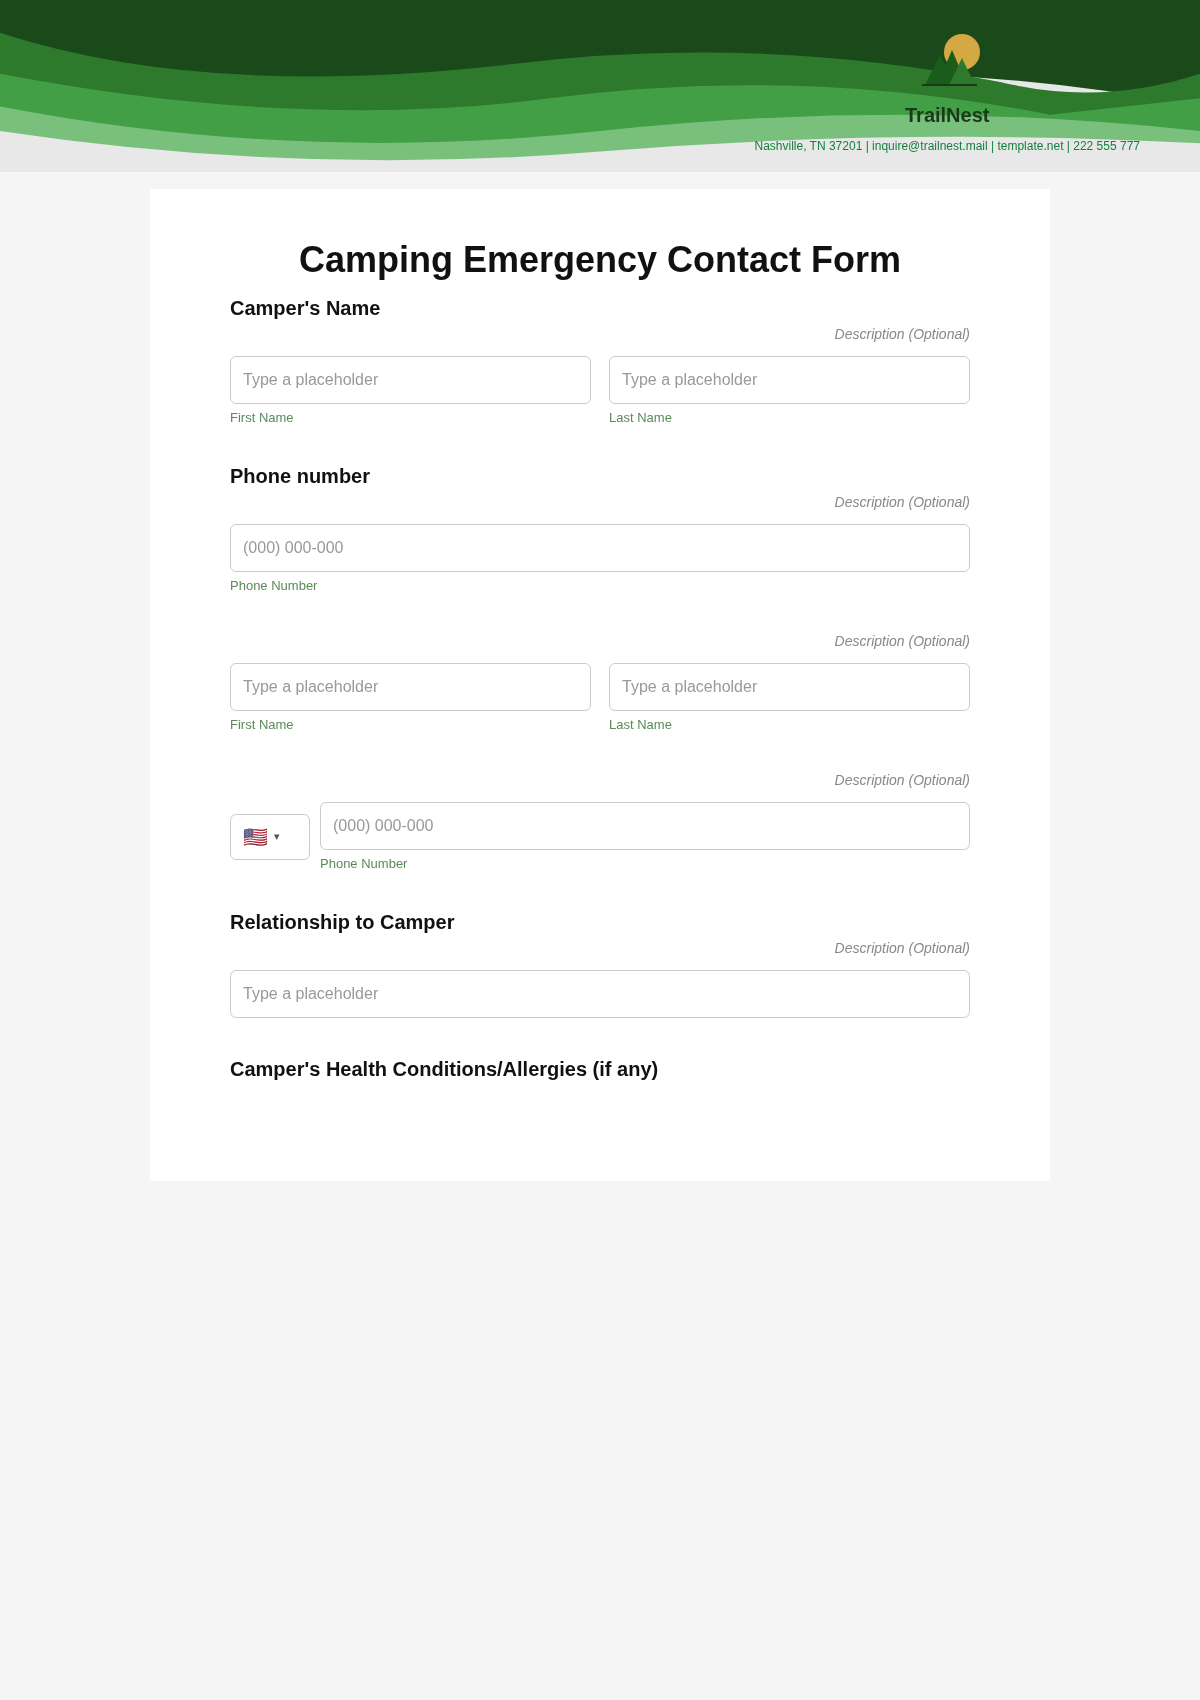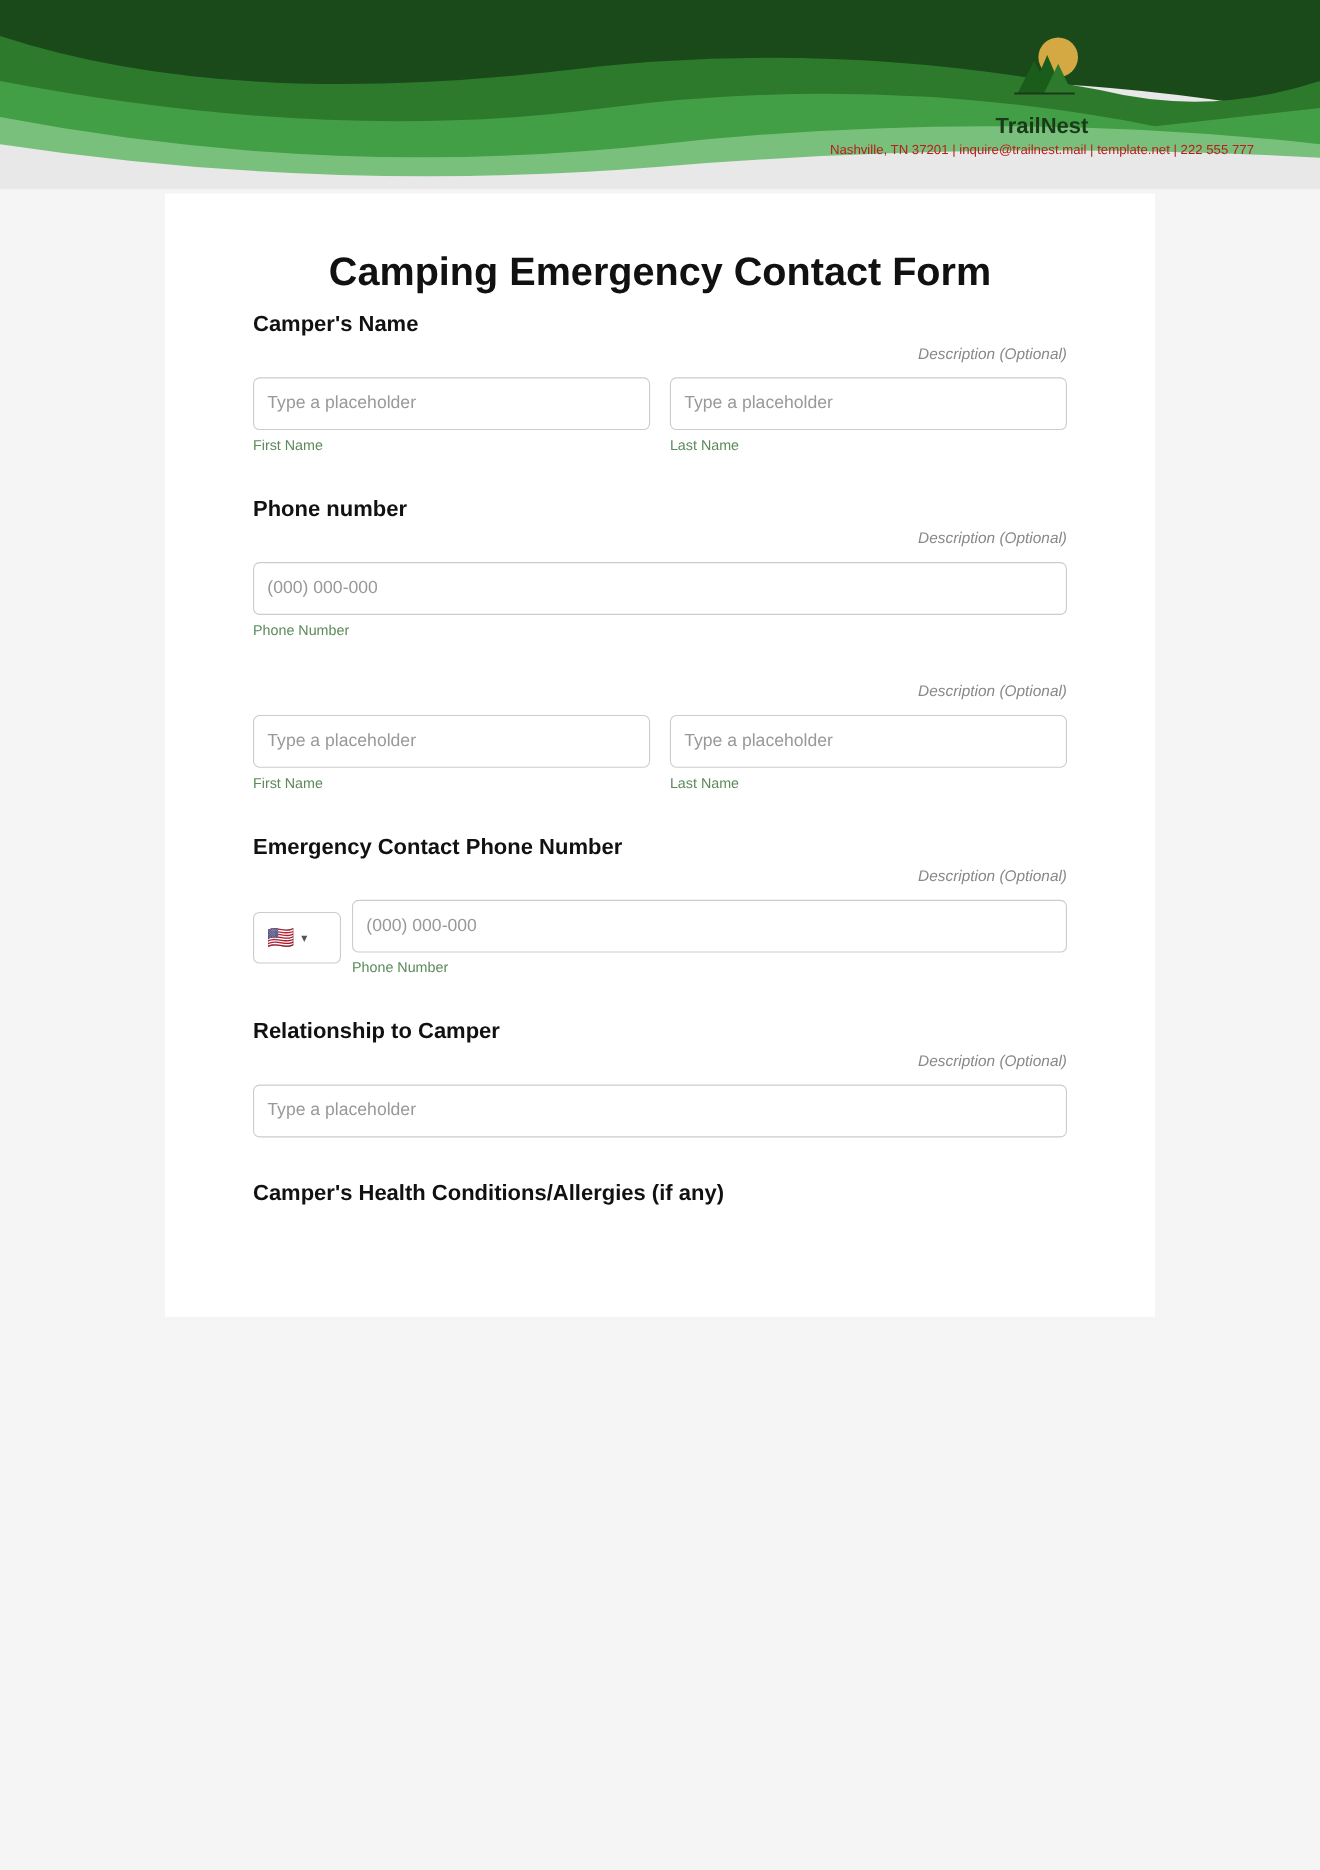--- a/index.html
+++ b/index.html
@@ -42,30 +42,30 @@
 
     .brand-name {
       font-size: 20px;
       font-weight: 700;
       color: #1a3a1a;
       margin-top: 4px;
     }
 
     .brand-contact {
       font-size: 12px;
-      color: #b91c1c;
-      margin-top: 2px;
+      color: #15803d;
+      margin-top: 12px;
       white-space: nowrap;
     }
 
     
     .main-content {
       background: #ffffff;
       max-width: 900px;
-      margin: 4px auto;
+      margin: 17px auto;
       padding: 50px 80px 60px 80px;
     }
 
     .form-title {
       text-align: center;
       font-size: 36px;
       font-weight: 800;
       color: #111;
       margin-bottom: 16px;
     }
@@ -236,21 +236,20 @@
         <span class="input-sublabel">First Name</span>
       </div>
       <div class="input-group">
         <input class="input-field" type="text" placeholder="Type a placeholder" style="">
         <span class="input-sublabel">Last Name</span>
       </div>
     </div>
   </div>
 
   <div class="form-section">
-    <div class="section-label">Emergency Contact Phone Number</div>
     <div class="section-description">Description (Optional)</div>
     <div class="phone-row">
       <div class="country-select">
         <span class="flag-icon">🇺🇸</span>
         <span class="chevron-down">▾</span>
       </div>
       <div class="phone-input-wrapper input-group">
         <input class="input-field" type="text" placeholder="(000) 000-000" style="">
         <span class="input-sublabel">Phone Number</span>
       </div>

